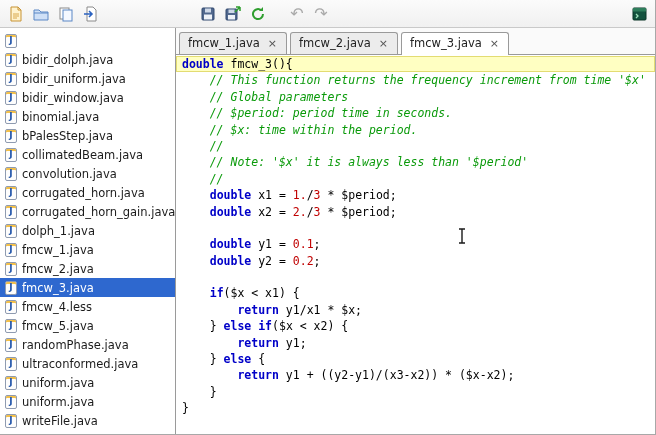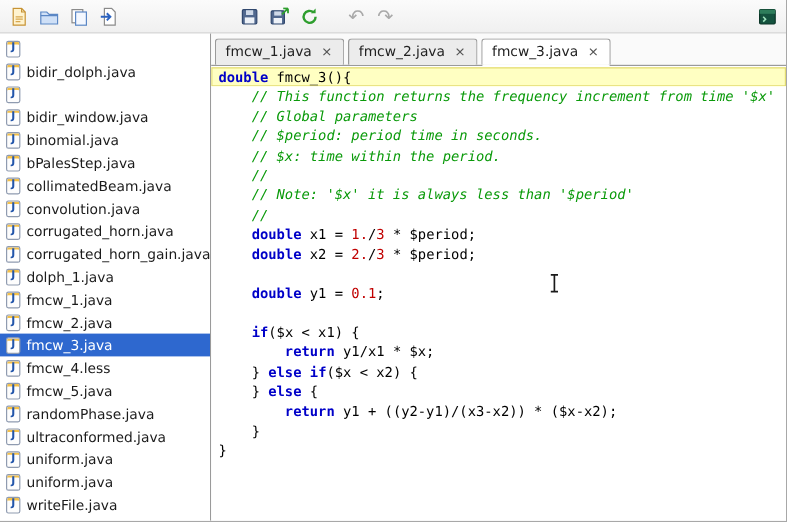--- a/index.html
+++ b/index.html
@@ -149,20 +149,21 @@
   <div class="sidebar">
       <div class="file-item">
         <span class="jicon">J</span>
       </div>
       <div class="file-item">
         <span class="jicon">J</span>
         <span>bidir_dolph.java</span>
       </div>
       <div class="file-item">
         <span class="jicon">J</span>
+        <span>bidir_uniform.java</span>
       </div>
       <div class="file-item">
         <span class="jicon">J</span>
         <span>bidir_window.java</span>
       </div>
       <div class="file-item">
         <span class="jicon">J</span>
         <span>binomial.java</span>
       </div>
       <div class="file-item">
@@ -252,24 +253,26 @@
       <div class="code-line"><span class="cm">    // Global parameters</span></div>
       <div class="code-line"><span class="cm">    // $period: period time in seconds.</span></div>
       <div class="code-line"><span class="cm">    // $x: time within the period.</span></div>
       <div class="code-line"><span class="cm">    //</span></div>
       <div class="code-line"><span class="cm">    // Note: '$x' it is always less than '$period'</span></div>
       <div class="code-line"><span class="cm">    //</span></div>
       <div class="code-line"><span class="pl">    </span><span class="kw">double</span><span class="pl"> x1 = </span><span class="num">1.</span><span class="pl">/</span><span class="num">3</span><span class="pl"> * $period;</span></div>
       <div class="code-line"><span class="pl">    </span><span class="kw">double</span><span class="pl"> x2 = </span><span class="num">2.</span><span class="pl">/</span><span class="num">3</span><span class="pl"> * $period;</span></div>
       <div class="code-line"></div>
       <div class="code-line"><span class="pl">    </span><span class="kw">double</span><span class="pl"> y1 = </span><span class="num">0.1</span><span class="pl">;</span></div>
+      <div class="code-line"><span class="pl">    </span><span class="kw">double</span><span class="pl"> y2 = </span><span class="num">0.2</span><span class="pl">;</span></div>
       <div class="code-line"></div>
       <div class="code-line"><span class="pl">    </span><span class="kw">if</span><span class="pl">($x &lt; x1) {</span></div>
       <div class="code-line"><span class="pl">        </span><span class="kw">return</span><span class="pl"> y1/x1 * $x;</span></div>
       <div class="code-line"><span class="pl">    } </span><span class="kw">else</span><span class="pl"> </span><span class="kw">if</span><span class="pl">($x &lt; x2) {</span></div>
+      <div class="code-line"><span class="pl">        </span><span class="kw">return</span><span class="pl"> y1;</span></div>
       <div class="code-line"><span class="pl">    } </span><span class="kw">else</span><span class="pl"> {</span></div>
       <div class="code-line"><span class="pl">        </span><span class="kw">return</span><span class="pl"> y1 + ((y2-y1)/(x3-x2)) * ($x-x2);</span></div>
       <div class="code-line"><span class="pl">    }</span></div>
       <div class="code-line"><span class="pl">}</span></div>
     </div>
 
   <div class="ibeam">
     <svg width="12" height="18" viewBox="0 0 12 18">
       <path d="M3 2h6M6 2v14M3 16h6" fill="none" stroke="#1a1a1a" stroke-width="1.4"></path>
     </svg>

